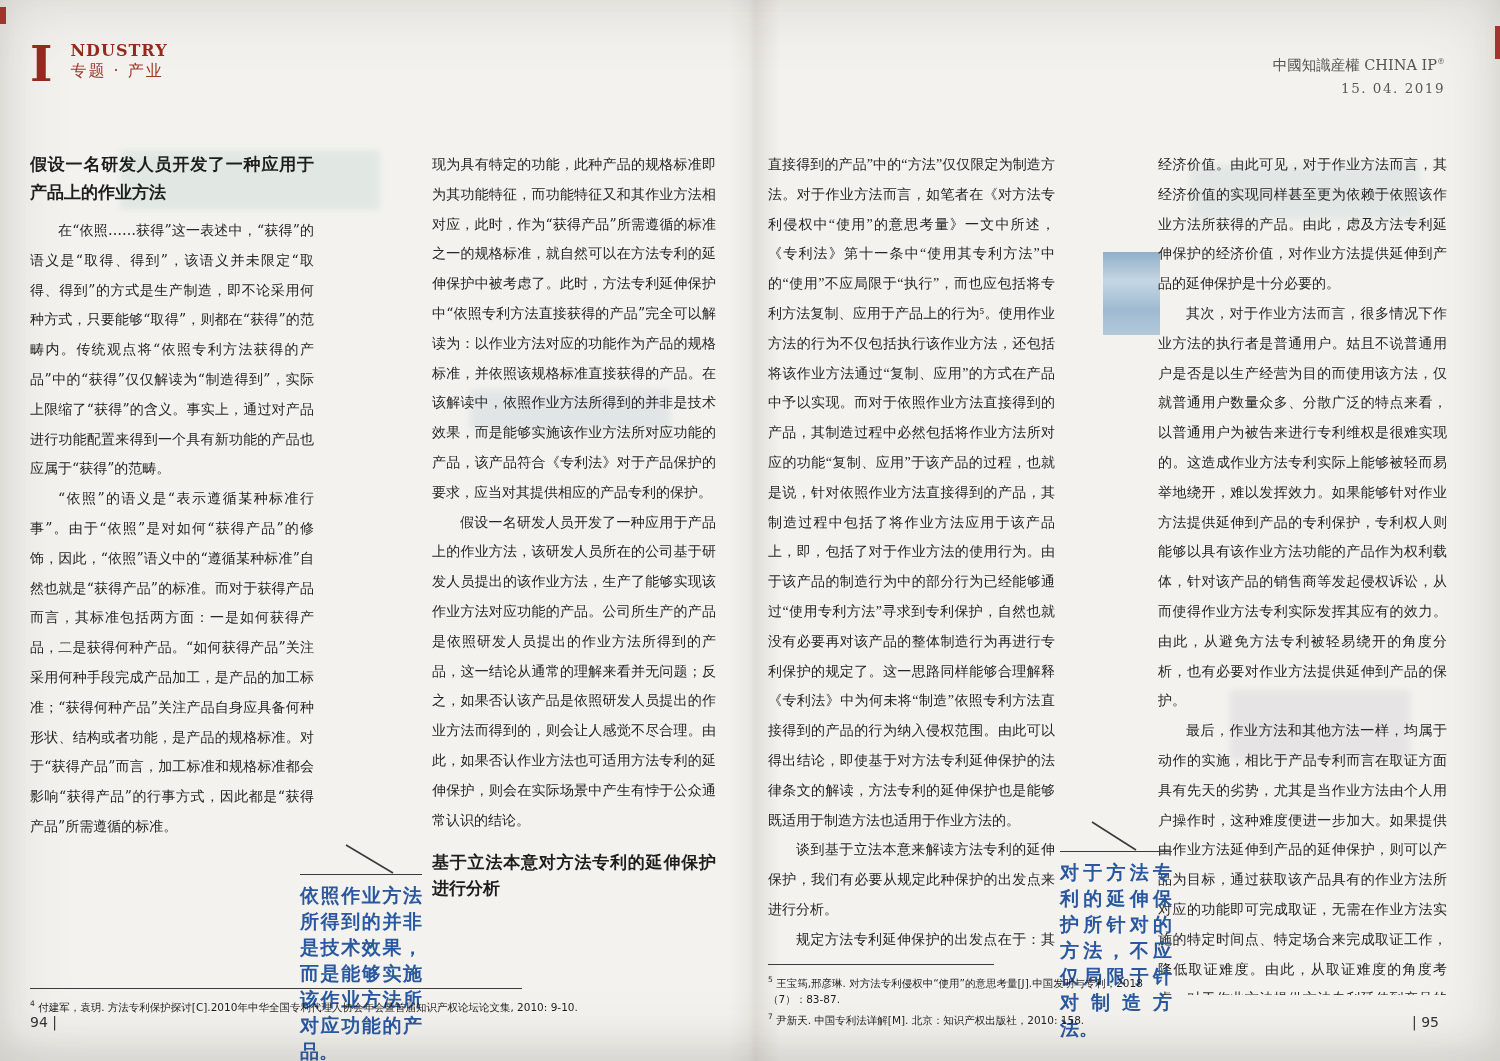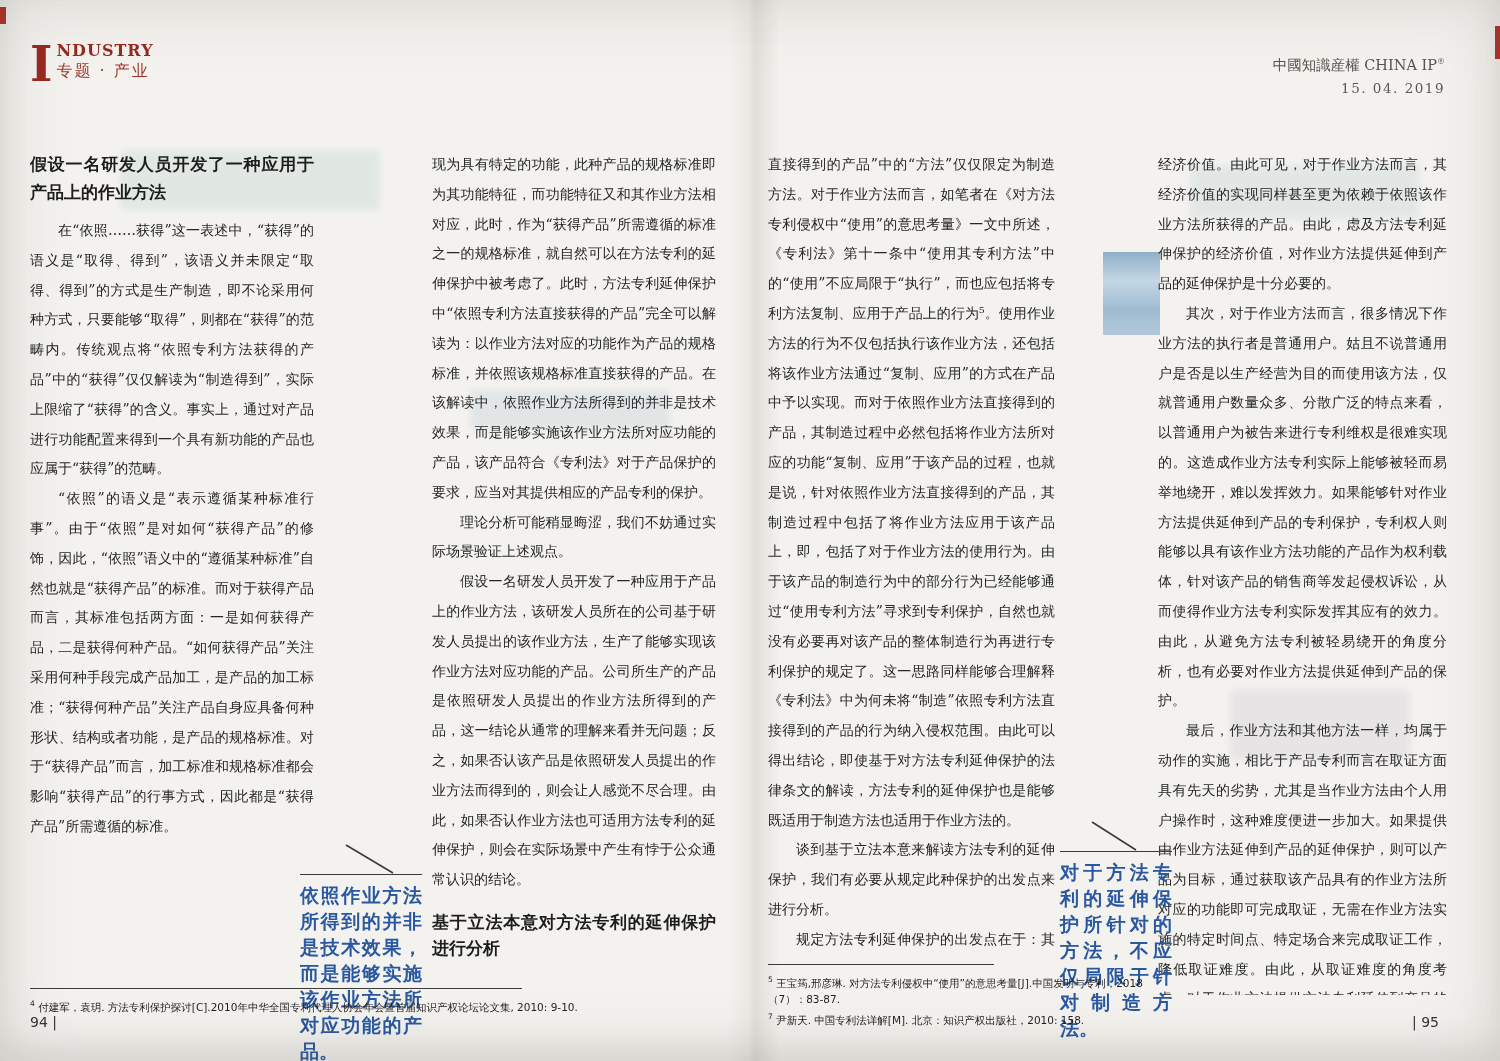--- a/index.html
+++ b/index.html
@@ -7,21 +7,21 @@
           font-family:"DejaVu Serif","Liberation Serif",serif;color:#262626;}
   .spread::after{content:"";position:absolute;inset:0;pointer-events:none;
           box-shadow:inset 0 0 70px rgba(90,85,75,.18), inset 0 -14px 30px rgba(90,85,75,.10);}
   .fold{position:absolute;left:728px;top:0;width:52px;height:100%;pointer-events:none;
           background:linear-gradient(90deg,rgba(0,0,0,0) 0%,rgba(100,92,80,.06) 40%,rgba(100,92,80,.13) 52%,rgba(0,0,0,0) 100%);}
   
   .ghost{position:absolute;pointer-events:none;filter:blur(3px);opacity:.10;border-radius:4px;}
   
   .logo{position:absolute;left:30px;top:42px;display:flex;align-items:flex-start;}
   .logo-i{color:#97291f;font-size:48px;line-height:44px;font-weight:bold;}
-  .logo-rest{display:flex;flex-direction:column;margin-left:4px;justify-content:space-between;}
+  .logo-rest{display:flex;flex-direction:column;margin-left:18px;justify-content:space-between;}
   .logo-word{color:#97291f;font-size:16px;line-height:18px;letter-spacing:1px;font-weight:bold;}
   .logo-cn{color:#9d372c;font-size:16px;line-height:22px;letter-spacing:2px;}
   
   .hdr-right{position:absolute;right:55px;top:50px;text-align:right;color:#55544f;
           font-size:14.5px;line-height:23px;}
   .hdr-right .date{font-size:13.5px;letter-spacing:1.5px;color:#5a5954;}
   sup.reg{font-size:8px;}
   
   .col{position:absolute;font-size:14px;line-height:29.8px;text-align:justify;overflow:hidden;
        word-break:break-all;}
@@ -75,41 +75,40 @@
 
   <div class="col" style="left:30px;top:150px;width:284px;height:838px;">
     <div class="colhead">假设一名研发人员开发了一种应用于产品上的作业方法</div>
     <p>在“依照……获得”这一表述中，“获得”的语义是“取得、得到”，该语义并未限定“取得、得到”的方式是生产制造，即不论采用何种方式，只要能够“取得”，则都在“获得”的范畴内。传统观点将“依照专利方法获得的产品”中的“获得”仅仅解读为“制造得到”，实际上限缩了“获得”的含义。事实上，通过对产品进行功能配置来得到一个具有新功能的产品也应属于“获得”的范畴。</p>
     <p>“依照”的语义是“表示遵循某种标准行事”。由于“依照”是对如何“获得产品”的修饰，因此，“依照”语义中的“遵循某种标准”自然也就是“获得产品”的标准。而对于获得产品而言，其标准包括两方面：一是如何获得产品，二是获得何种产品。“如何获得产品”关注采用何种手段完成产品加工，是产品的加工标准；“获得何种产品”关注产品自身应具备何种形状、结构或者功能，是产品的规格标准。对于“获得产品”而言，加工标准和规格标准都会影响“获得产品”的行事方式，因此都是“获得产品”所需遵循的标准。</p>
 
   </div>
 
   <div class="col" style="left:432px;top:150px;width:284px;height:815px;">
     <p class="cont">现为具有特定的功能，此种产品的规格标准即为其功能特征，而功能特征又和其作业方法相对应，此时，作为“获得产品”所需遵循的标准之一的规格标准，就自然可以在方法专利的延伸保护中被考虑了。此时，方法专利延伸保护中“依照专利方法直接获得的产品”完全可以解读为：以作业方法对应的功能作为产品的规格标准，并依照该规格标准直接获得的产品。在该解读中，依照作业方法所得到的并非是技术效果，而是能够实施该作业方法所对应功能的产品，该产品符合《专利法》对于产品保护的要求，应当对其提供相应的产品专利的保护。</p>
-    <p>理论分析可能稍显晦涩，我们不妨通过实际场景验证上述观点。</p>
     <p>假设一名研发人员开发了一种应用于产品上的作业方法，该研发人员所在的公司基于研发人员提出的该作业方法，生产了能够实现该作业方法对应功能的产品。公司所生产的产品是依照研发人员提出的作业方法所得到的产品，这一结论从通常的理解来看并无问题；反之，如果否认该产品是依照研发人员提出的作业方法而得到的，则会让人感觉不尽合理。由此，如果否认作业方法也可适用方法专利的延伸保护，则会在实际场景中产生有悖于公众通常认识的结论。</p>
     <div class="subhead">基于立法本意对方法专利的延伸保护进行分析</div>
 
   </div>
 
   <div class="pq" style="left:300px;top:843px;width:122px;">
     <svg width="122" height="33">
       <line x1="46" y1="2" x2="93" y2="30" stroke="#3a3a3a" stroke-width="1.6"></line>
       <line x1="0" y1="31.5" x2="122" y2="31.5" stroke="#3a3a3a" stroke-width="1.2"></line>
     </svg>
     <div>依照作业方法所得到的并非是技术效果，而是能够实施该作业方法所对应功能的产品。</div>
   </div>
 
   <div class="fnrule" style="left:30px;top:988px;width:492px;"></div>
   <div class="fn" style="left:30px;top:996px;width:680px;">
     <div><sup>4</sup> <span>付建军，袁玥. 方法专利保护探讨[C].2010年中华全国专利代理人协会年会暨首届知识产权论坛论文集, 2010: 9-10.</span></div>
   </div>
   <div class="pageno" style="left:30px;top:1014px;">94 |</div>
 
-  <div class="col" style="left:768px;top:150px;width:287px;height:812px;">
+  <div class="col" style="left:768px;top:150px;width:287px;height:812px;font-family:Liberation Serif, serif;">
     <p class="cont">直接得到的产品”中的“方法”仅仅限定为制造方法。对于作业方法而言，如笔者在《对方法专利侵权中“使用”的意思考量》一文中所述，《专利法》第十一条中“使用其专利方法”中的“使用”不应局限于“执行”，而也应包括将专利方法复制、应用于产品上的行为⁵。使用作业方法的行为不仅包括执行该作业方法，还包括将该作业方法通过“复制、应用”的方式在产品中予以实现。而对于依照作业方法直接得到的产品，其制造过程中必然包括将作业方法所对应的功能“复制、应用”于该产品的过程，也就是说，针对依照作业方法直接得到的产品，其制造过程中包括了将作业方法应用于该产品上，即，包括了对于作业方法的使用行为。由于该产品的制造行为中的部分行为已经能够通过“使用专利方法”寻求到专利保护，自然也就没有必要再对该产品的整体制造行为再进行专利保护的规定了。这一思路同样能够合理解释《专利法》中为何未将“制造”依照专利方法直接得到的产品的行为纳入侵权范围。由此可以得出结论，即使基于对方法专利延伸保护的法律条文的解读，方法专利的延伸保护也是能够既适用于制造方法也适用于作业方法的。</p>
     <p>谈到基于立法本意来解读方法专利的延伸保护，我们有必要从规定此种保护的出发点来进行分析。</p>
     <p>规定方法专利延伸保护的出发点在于：其一，对于许多方法技术来说，其经济价值很大程度上体现为依照该方法所获得的产品；其二，如果没有延伸保护，方法专利甚至可以被轻而易举地合法绕开；其三，方法专利在维权时的取证难度明显高于产品专利⁶⁷。针对作业方法提供方法专利的延伸保护，恰恰是和上述三点高度契合的。</p>
 
   </div>
 
   <div class="col" style="left:1158px;top:150px;width:289px;height:845px;">
     <p class="cont">经济价值。由此可见，对于作业方法而言，其经济价值的实现同样甚至更为依赖于依照该作业方法所获得的产品。由此，虑及方法专利延伸保护的经济价值，对作业方法提供延伸到产品的延伸保护是十分必要的。</p>
     <p>其次，对于作业方法而言，很多情况下作业方法的执行者是普通用户。姑且不说普通用户是否是以生产经营为目的而使用该方法，仅就普通用户数量众多、分散广泛的特点来看，以普通用户为被告来进行专利维权是很难实现的。这造成作业方法专利实际上能够被轻而易举地绕开，难以发挥效力。如果能够针对作业方法提供延伸到产品的专利保护，专利权人则能够以具有该作业方法功能的产品作为权利载体，针对该产品的销售商等发起侵权诉讼，从而使得作业方法专利实际发挥其应有的效力。由此，从避免方法专利被轻易绕开的角度分析，也有必要对作业方法提供延伸到产品的保护。</p>
     <p>最后，作业方法和其他方法一样，均属于动作的实施，相比于产品专利而言在取证方面具有先天的劣势，尤其是当作业方法由个人用户操作时，这种难度便进一步加大。如果提供由作业方法延伸到产品的延伸保护，则可以产品为目标，通过获取该产品具有的作业方法所对应的功能即可完成取证，无需在作业方法实施的特定时间点、特定场合来完成取证工作，降低取证难度。由此，从取证难度的角度考虑，对于作业方法提供方法专利延伸到产品的保护也是十分必要的。</p>

